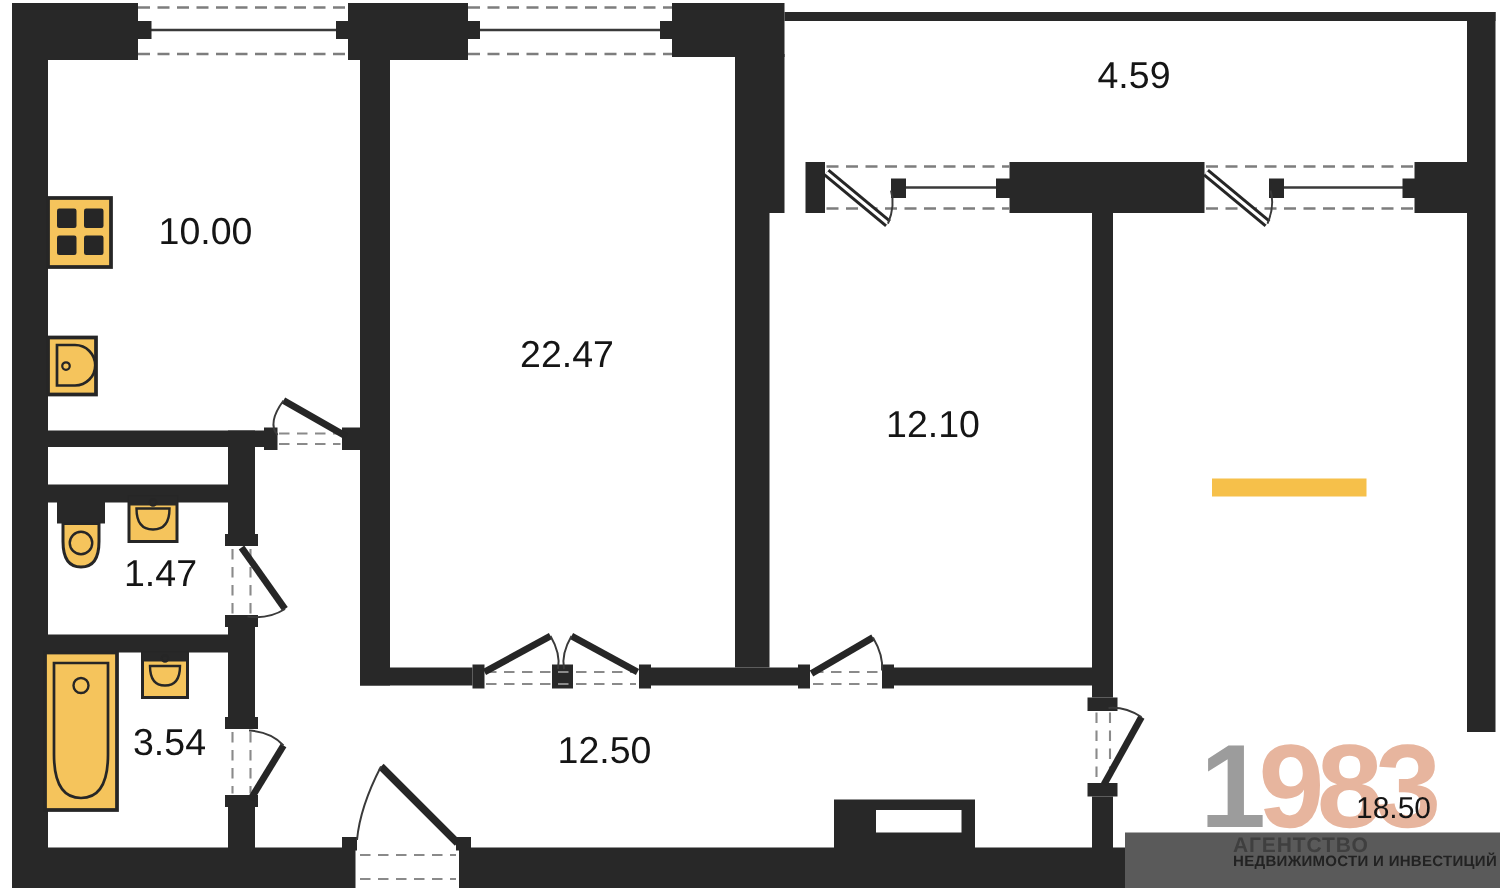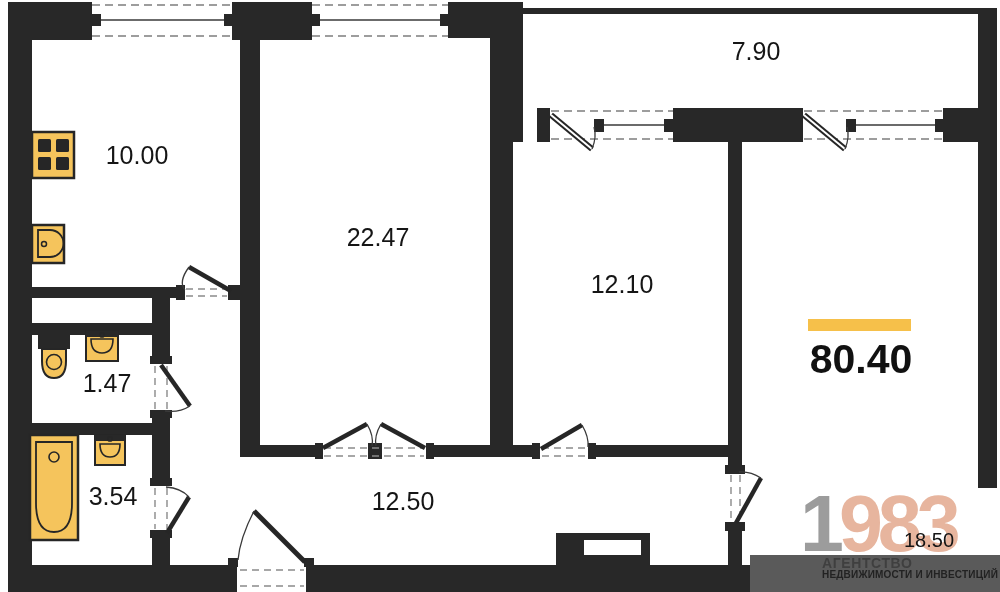--- a/index.html
+++ b/index.html
@@ -205,22 +205,21 @@
   <div class="footer-band"></div>
   <div class="logo-year"><span class="g1">1</span><span class="g983">983</span></div>
   <div class="logo-tagline">
     <div class="t1">АГЕНТСТВО</div>
     <div class="t2">НЕДВИЖИМОСТИ И ИНВЕСТИЦИЙ</div>
   </div>
 
   <div class="lbl" style="left:137px;top:155px">10.00</div>
   <div class="lbl" style="left:378px;top:237px">22.47</div>
   <div class="lbl" style="left:622px;top:284px">12.10</div>
-  <div class="lbl" style="left:756px;top:51px">7.90</div>
+  <div class="lbl" style="left:756px;top:51px">4.59</div>
   <div class="lbl" style="left:107px;top:383px">1.47</div>
   <div class="lbl" style="left:113px;top:496px">3.54</div>
   <div class="lbl" style="left:403px;top:501px">12.50</div>
   <div class="lbl b2" style="left:929px;top:540px">18.50</div>
 
   <div class="total-bar"></div>
-  <div class="total-lbl">80.40</div>
 
 </div>
 
 </body></html>

